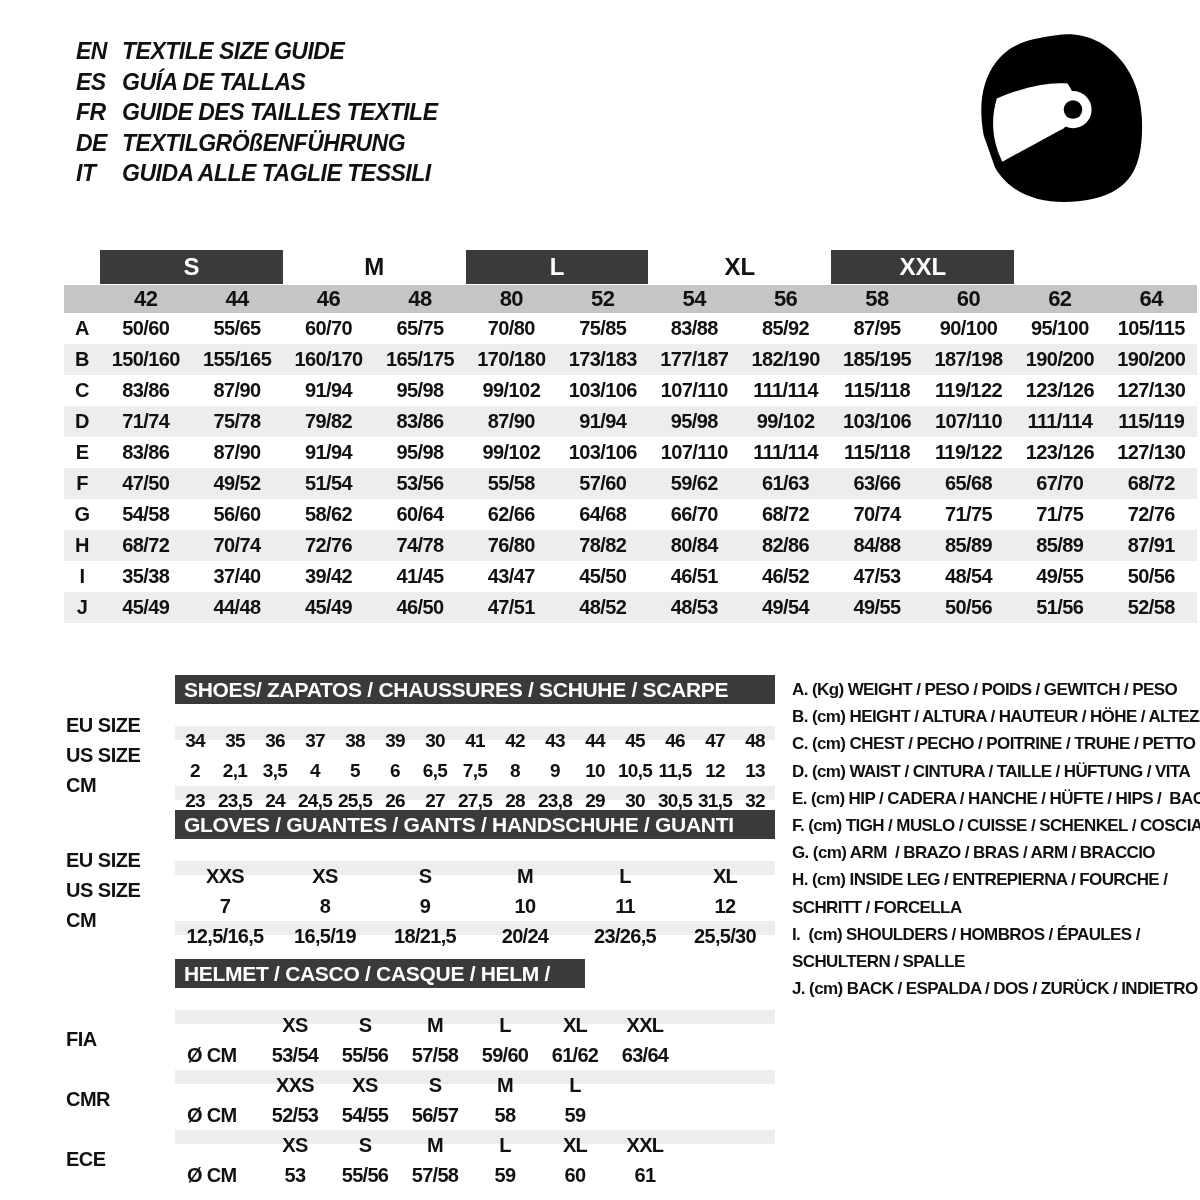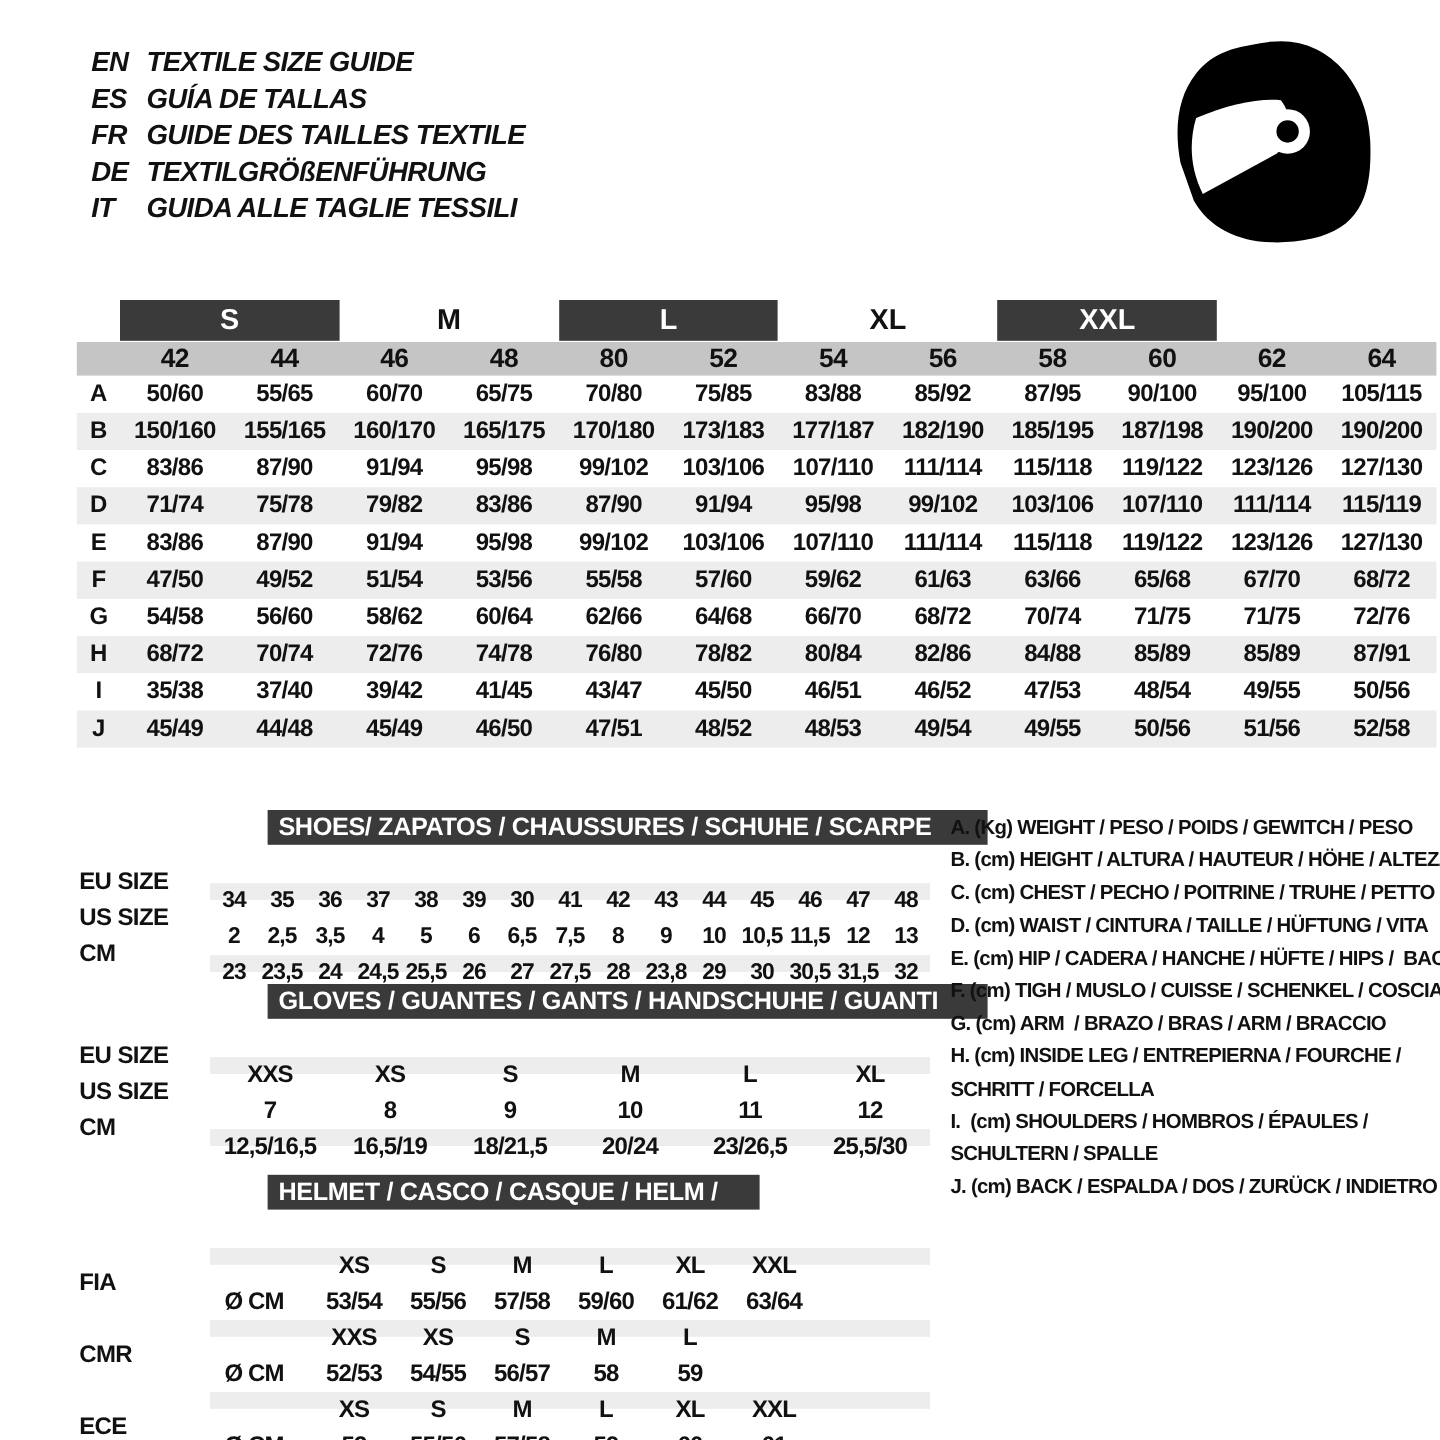--- a/index.html
+++ b/index.html
@@ -36,21 +36,21 @@
   .band-plain { font-size: 24px; text-align: center; line-height: 34px; }
   #numRow { background: var(--hdr); height: 28px; }
   #numRow .cell { font-size: 22px; line-height: 28px; text-align: center; letter-spacing: -0.5px; }
   .data-row { height: 31px; }
   .data-row.alt { background: var(--rowg); }
   .data-row .cell { font-size: 20px; line-height: 31px; text-align: center; letter-spacing: -0.6px; }
 
   
   .bottom-left { position: absolute; top: 675px; left: 66px; }
   .sub-row { display: flex; height: 30px; }
-  .title-row { height: 29px; margin-bottom: 16px; gap: 48px; }
+  .title-row { height: 29px; margin-bottom: 6px; }
   .sub-label { width: 109px; font-size: 20px; line-height: 30px; letter-spacing: -0.5px; }
   .title-bar { background: var(--dark); color: #fff; font-size: 21px; line-height: 29px; height: 29px; padding-left: 9px; letter-spacing: -0.3px; }
   .w600 { width: 600px; }
   .w410 { width: 410px; }
   .cells { display: grid; width: 600px; margin-top: 16px; }
   .shaded { background: var(--rowg); }
   .c15 { grid-template-columns: repeat(15, 1fr); }
   .c6 { grid-template-columns: repeat(6, 1fr); }
   .ch { grid-template-columns: 85px repeat(6, 70px); }
   .scell { text-align: center; font-size: 19px; line-height: 30px; letter-spacing: -0.7px; }
@@ -296,21 +296,21 @@
           <div class="scell">45</div>
           <div class="scell">46</div>
           <div class="scell">47</div>
           <div class="scell">48</div>
         </div>
       </div>
       <div class="sub-row">
         <div class="sub-label">US SIZE</div>
         <div class="cells c15">
           <div class="scell">2</div>
-          <div class="scell">2,5</div>
+          <div class="scell">2,1</div>
           <div class="scell">3,5</div>
           <div class="scell">4</div>
           <div class="scell">5</div>
           <div class="scell">6</div>
           <div class="scell">6,5</div>
           <div class="scell">7,5</div>
           <div class="scell">8</div>
           <div class="scell">9</div>
           <div class="scell">10</div>
           <div class="scell">10,5</div>

